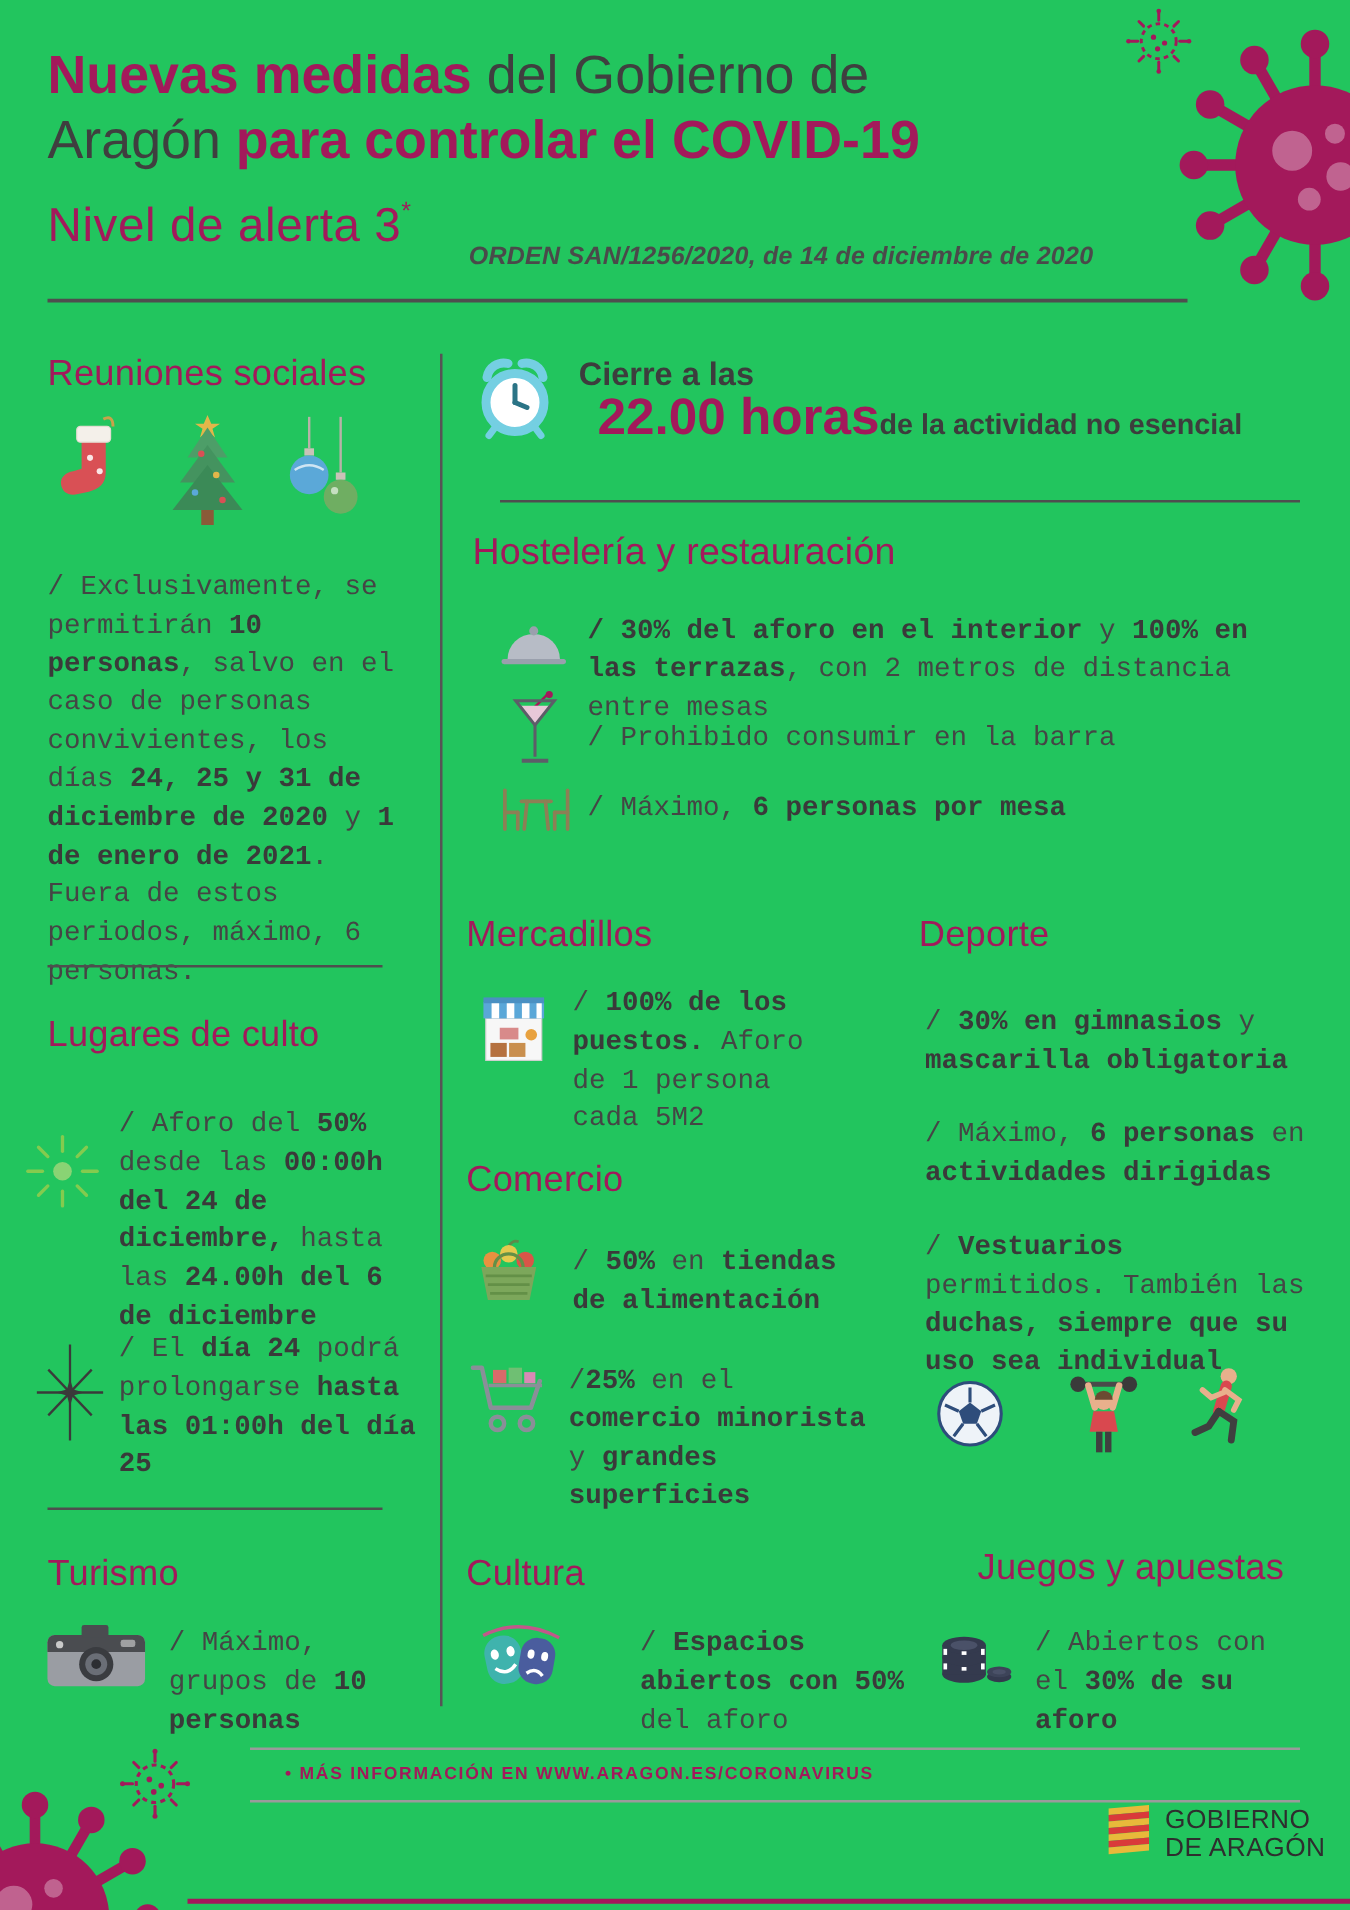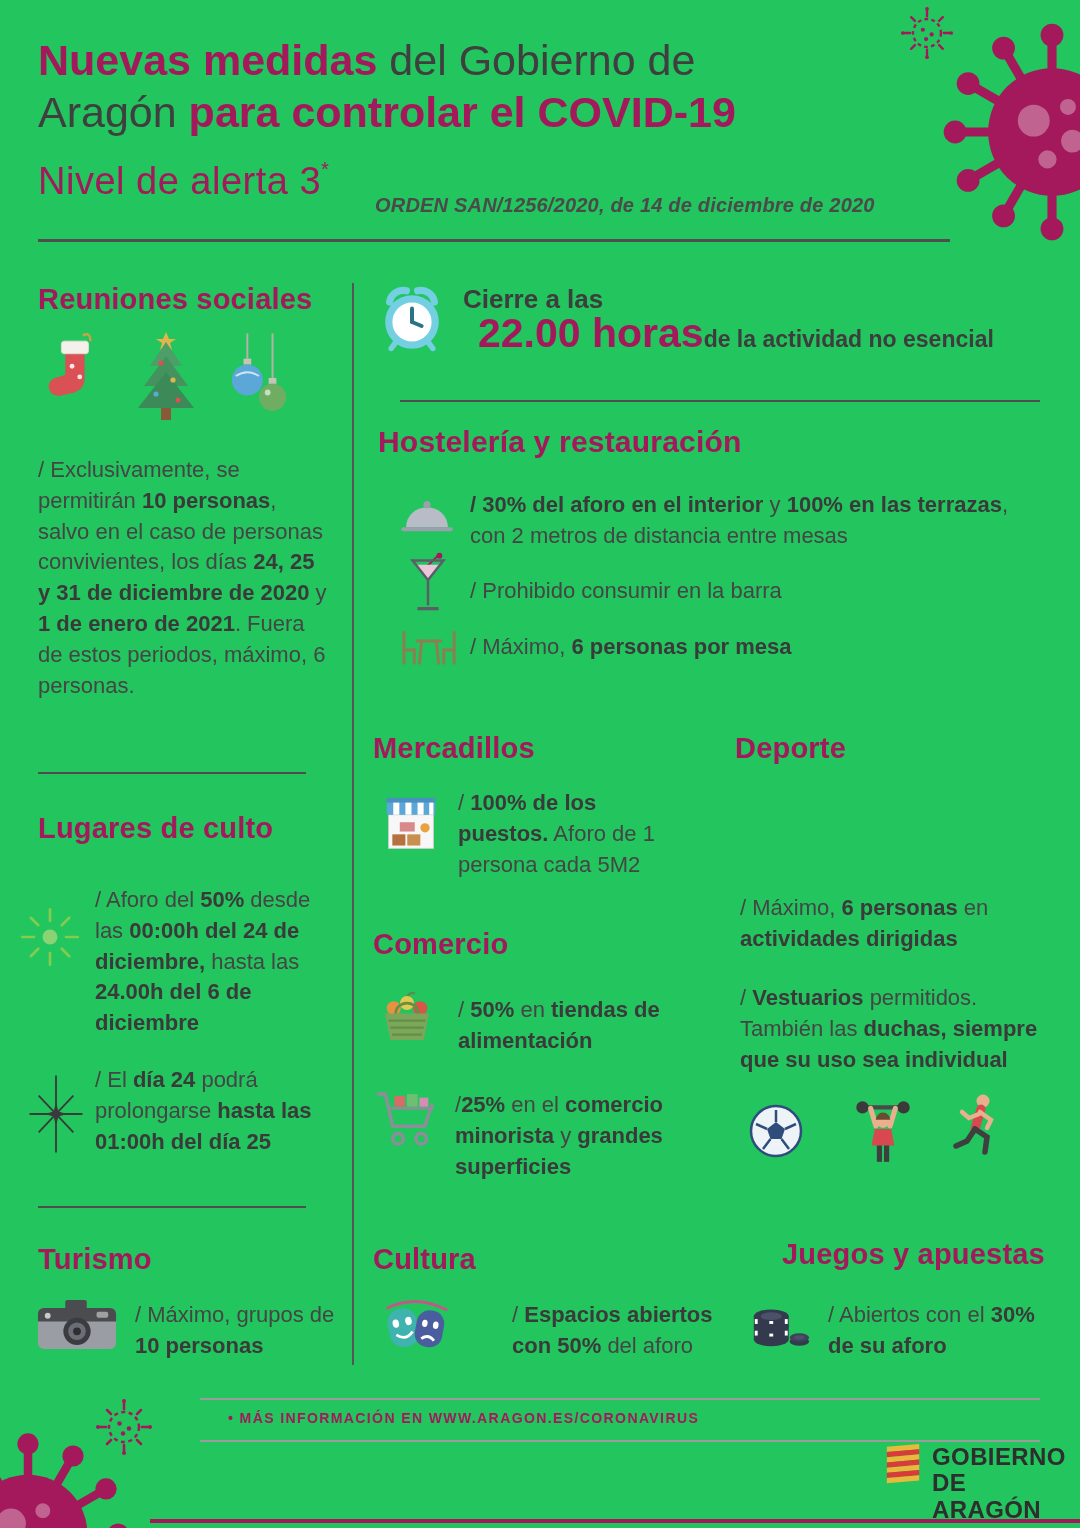--- a/index.html
+++ b/index.html
@@ -20,32 +20,32 @@
   .c{color:var(--accent);}
   .alert{
     font-size:38px;color:var(--accent);font-weight:400;letter-spacing:.5px;
   }
   .alert sup{font-size:20px;vertical-align:18px;}
   .order-ref{
     font-size:20px;font-style:italic;font-weight:700;color:#4a4a4a;letter-spacing:.2px;
   }
   .rule{background:#4e4e4e;}
   .rule-soft{background:#9b9b9b;}
-  .sec-title{font-size:29px;font-weight:700;color:var(--accent);letter-spacing:.2px;}
+  .sec-title{font-size:29px;font-weight:400;color:var(--accent);letter-spacing:.2px;}
   .sec-title.lg{font-size:30px;}
-  .body{font-size:22px;line-height:1.4;color:var(--text);}
+  .body{font-size:22px;line-height:1.4;color:var(--text);font-family:Liberation Mono, monospace;}
   .body .b{font-weight:700;color:#3a3a3a;}
   .closure-intro{font-size:26px;font-weight:700;color:#3d3d3d;}
   .closure-line{white-space:nowrap;display:flex;align-items:baseline;}
   .closure-time{font-size:41px;font-weight:700;color:var(--accent);}
   .closure-scope{font-size:23px;font-weight:700;color:#3d3d3d;}
   .vrule{background:#555;width:2px;}
   .footer-info{font-size:14px;letter-spacing:1.4px;color:var(--accent);font-weight:600;}
   .footer-info .url{font-weight:800;cursor:pointer;}
-  .gov-text{font-size:24px;font-weight:700;color:#2e2e2e;line-height:1.1;letter-spacing:.4px;}
+  .gov-text{font-size:21px;font-weight:400;color:#2e2e2e;line-height:1.1;letter-spacing:.4px;}
   .accent-bar{background:var(--accent);}
   svg{display:block;}
 </style>
 </head>
 <body>
 
 <svg width="0" height="0" style="position:absolute">
   <defs>
     <g id="virus-solid">
       <g stroke="currentColor" stroke-width="8" stroke-linecap="round">
@@ -318,20 +318,21 @@
       <ellipse cx="47" cy="31" rx="3" ry="4" fill="#ffffff"></ellipse>
       <ellipse cx="59" cy="31" rx="3" ry="4" fill="#ffffff"></ellipse>
       <path d="M46 48 q7 -7 14 0" stroke="#ffffff" stroke-width="3" fill="none"></path>
     </g>
   </svg>
 
   <p class="abs body" style="left:468px;top:1300px;width:225px;margin-left:44px;"><span>/ </span><span class="b">Espacios abiertos con 50%</span><span> del aforo</span></p>
 
   <h2 class="abs sec-title" style="left:735px;top:732px;">Deporte</h2>
 
+  <p class="abs body" style="left:740px;top:803px;width:305px;"><span>/ </span><span class="b">30% en gimnasios</span><span> y </span><span class="b">mascarilla obligatoria</span></p>
   <p class="abs body" style="left:740px;top:893px;width:305px;"><span>/ Máximo, </span><span class="b">6 personas</span><span> en </span><span class="b">actividades dirigidas</span></p>
   <p class="abs body" style="left:740px;top:983px;width:312px;"><span>/ </span><span class="b">Vestuarios</span><span> permitidos. También las </span><span class="b">duchas, siempre que su uso sea individual</span></p>
 
   <svg class="abs" style="left:748px;top:1103px;" width="56" height="56" viewBox="0 0 56 56">
     <circle cx="28" cy="28" r="25" fill="#eef3f8" stroke="#2e4d7b" stroke-width="2.5"></circle>
     <polygon points="28,19 37,26 33.5,36 22.5,36 19,26" fill="#2e4d7b"></polygon>
     <path d="M28 19 V7 M37 26 L48 21 M33.5 36 L41 46 M22.5 36 L15 46 M19 26 L8 21" stroke="#2e4d7b" stroke-width="2.5" fill="none"></path>
   </svg>
 
   <svg class="abs" style="left:852px;top:1093px;" width="62" height="74" viewBox="0 0 56 72">

